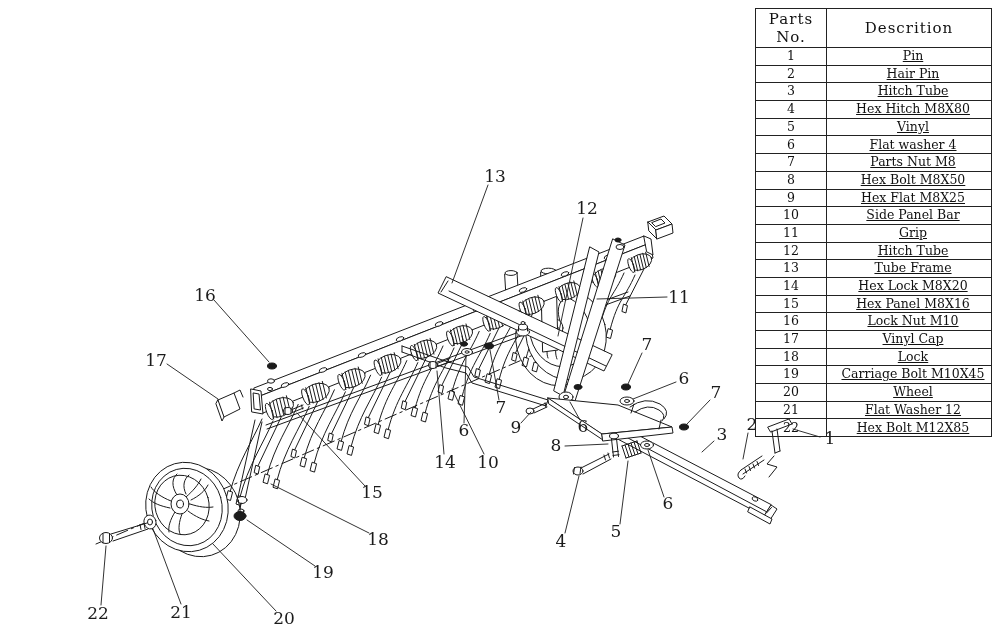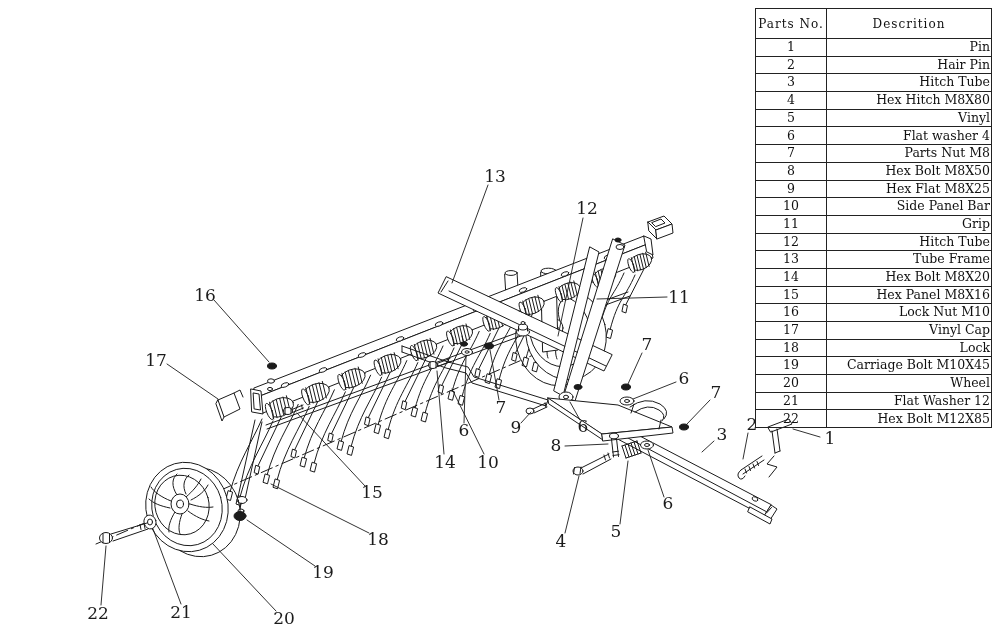--- a/index.html
+++ b/index.html
@@ -4,26 +4,26 @@
 <style>
   html,body{margin:0;padding:0;background:#fff;}
   #stage{position:relative;width:993px;height:644px;background:#ffffff;overflow:hidden;
          font-family:"DejaVu Serif", "Liberation Serif", serif;}
   #diagram{position:absolute;left:0;top:0;}
   #diagram *{vector-effect:non-scaling-stroke;}
   .parts-table{position:absolute;left:755px;top:8px;width:237px;}
   .parts-table table{width:100%;border-collapse:collapse;table-layout:fixed;
         font-family:"DejaVu Serif","Liberation Serif",serif;color:#111;}
   .parts-table col.c1{width:71px;}
-  .parts-table th{border:1.4px solid #222;font-size:12px;font-weight:normal;height:27px;
+  .parts-table th{border:1.4px solid #222;font-size:15px;font-weight:normal;height:27px;
         letter-spacing:1px;text-align:center;}
   .parts-table td{border:1px solid #222;font-size:12.5px;height:14.7px;line-height:1;
         white-space:nowrap;overflow:hidden;}
   .parts-table td.num{text-align:center;}
-  .parts-table td.desc{text-align:right;padding-left:9px;}
+  .parts-table td.desc{text-align:center;padding-left:9px;text-decoration:underline;}
   .callouts text{font-family:"DejaVu Serif","Liberation Serif",serif;font-size:17px;fill:#1b1b1b;}
   .callouts line{stroke:#1b1b1b;stroke-width:0.9;}
 </style>
 </head>
 <body>
 
 <div id="stage">
 
   <svg id="diagram" width="993" height="644" viewBox="0 0 993 644" stroke="#1b1b1b" stroke-width="1" fill="none" stroke-linecap="round" stroke-linejoin="round">
 
@@ -527,21 +527,21 @@
           <tr>
             <td class="num">12</td>
             <td class="desc">Hitch Tube</td>
           </tr>
           <tr>
             <td class="num">13</td>
             <td class="desc">Tube Frame</td>
           </tr>
           <tr>
             <td class="num">14</td>
-            <td class="desc">Hex Bolt M8X20</td>
+            <td class="desc">Hex Lock M8X20</td>
           </tr>
           <tr>
             <td class="num">15</td>
             <td class="desc">Hex Panel M8X16</td>
           </tr>
           <tr>
             <td class="num">16</td>
             <td class="desc">Lock Nut M10</td>
           </tr>
           <tr>

